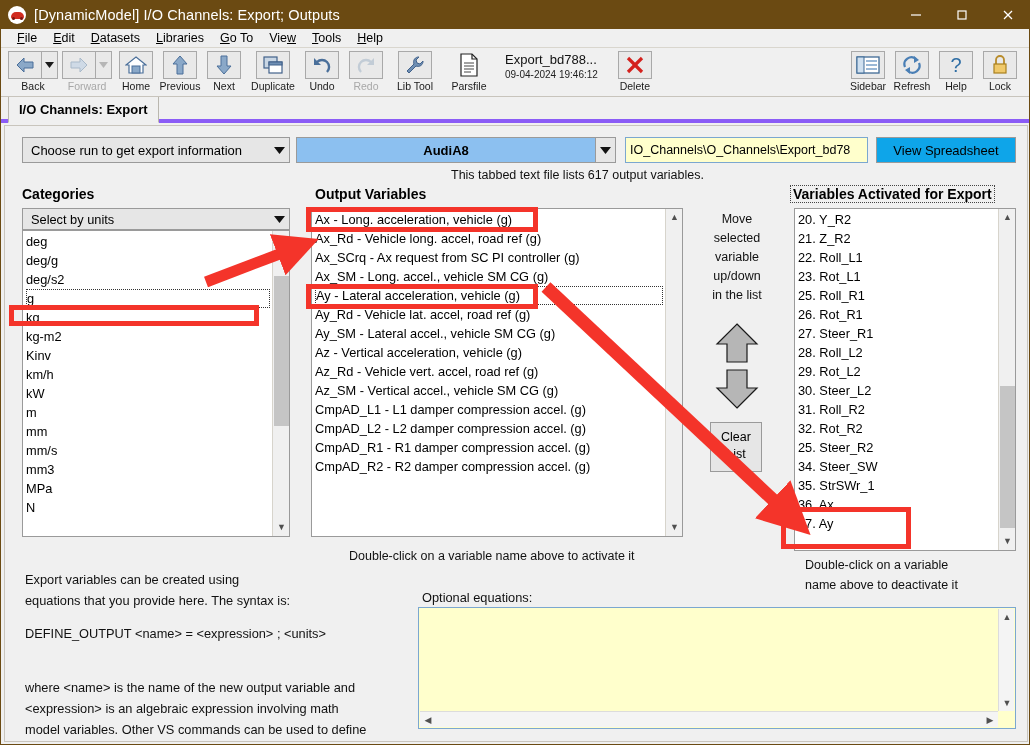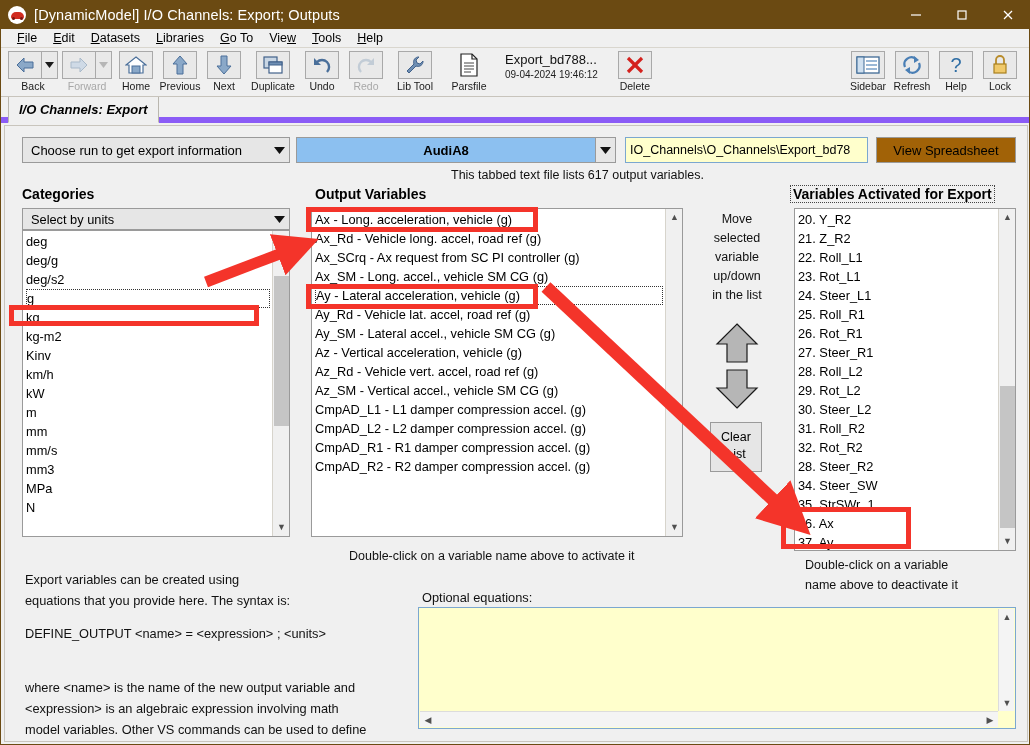--- a/index.html
+++ b/index.html
@@ -121,22 +121,21 @@
   .tb-file-txt { margin-left: 4px; margin-top: 1px; }
   .tb-file-name { font-size: 13px; color: #111; white-space: nowrap; }
   .tb-file-date { font-size: 10px; color: #222; margin-top: 2px; white-space: nowrap; }
   .tb-right { margin-left: auto; display: flex; align-items: flex-start; padding-right: 4px; }
 
   
   .tabstrip {
     position: absolute; left: 0; top: 96px;
     width: 1030px; height: 26px;
     background: #f0f0f0;
-    border-bottom: 6px solid #8b5cf6;
-    font-style: italic;
+    border-bottom: 4px solid #8b5cf6;
   }
   .tab {
     position: absolute; left: 7px; top: 0;
     height: 26px;
     background: #f0f0f0;
     border: 1px solid #b9b6ae;
     border-bottom: 1px solid #f0f0f0;
     border-top: none;
     display: flex; align-items: center;
     padding: 0 10px;
@@ -171,21 +170,21 @@
   .pathfield {
     position: absolute;
     background: #ffffcc;
     border: 1px solid #7ba7d0;
     font-size: 12.5px; color: #000;
     display: flex; align-items: center;
     padding-left: 4px; overflow: hidden; white-space: nowrap;
   }
   .btn {
     position: absolute;
-    background: #a16207; border: 1px solid #9a9a9a;
+    background: #0ea5e9; border: 1px solid #9a9a9a;
     font-size: 13px; color: #000;
     display: flex; align-items: center; justify-content: center;
   }
   .caption-center {
     position: absolute;
     font-size: 12.5px; color: #111;
     white-space: nowrap;
   }
 
   
@@ -626,30 +625,29 @@
     </div>
 
     <div class="sec-title boxed" style="left:785px; top:59px;">Variables Activated for Export</div>
 
     <div class="listbox" style="left:789px; top:82px; width:222px; height:343px;">
       <div class="inner" id="act-list">
           <div class="li">20. Y_R2</div>
           <div class="li">21. Z_R2</div>
           <div class="li">22. Roll_L1</div>
           <div class="li">23. Rot_L1</div>
-          <div class="li">24. Steer_L1</div>
           <div class="li">25. Roll_R1</div>
           <div class="li">26. Rot_R1</div>
           <div class="li">27. Steer_R1</div>
           <div class="li">28. Roll_L2</div>
           <div class="li">29. Rot_L2</div>
           <div class="li">30. Steer_L2</div>
           <div class="li">31. Roll_R2</div>
           <div class="li">32. Rot_R2</div>
-          <div class="li">28. Steer_R2</div>
+          <div class="li">25. Steer_R2</div>
           <div class="li">34. Steer_SW</div>
           <div class="li">35. StrSWr_1</div>
           <div class="li">36. Ax</div>
           <div class="li">37. Ay</div>
         </div>
       <div class="scroll">
         <div class="arrowbox up">
           <span class="chev">▲</span>
         </div>
         <div class="thumb" style="top:177px; height:142px;"></div>

